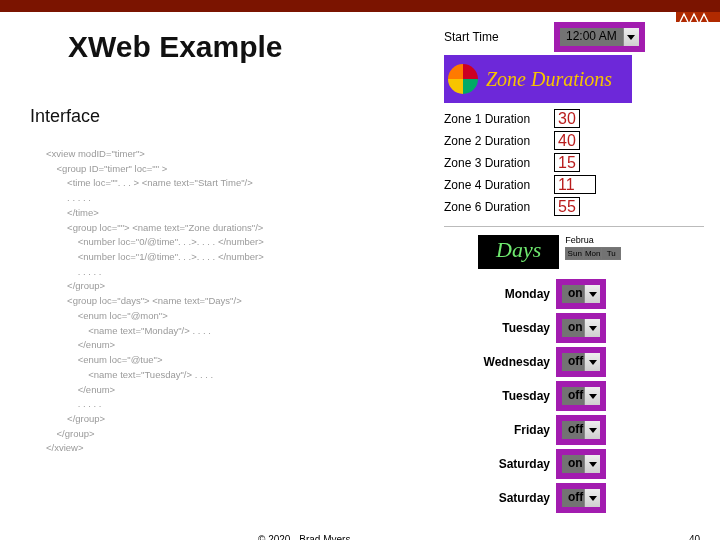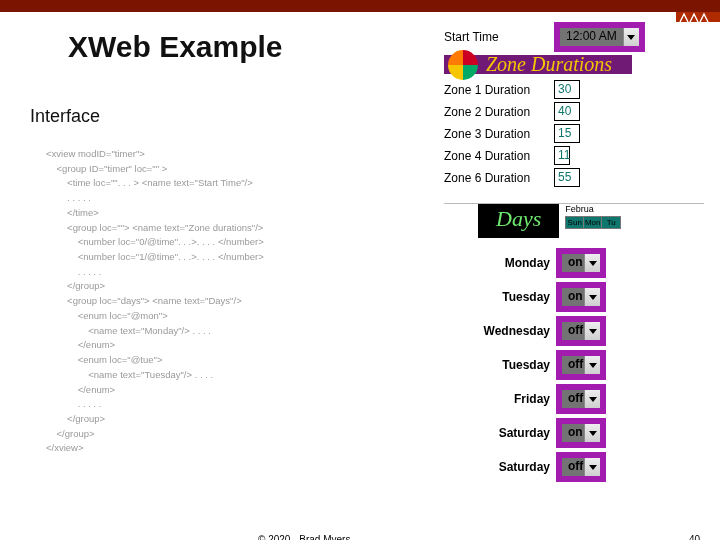--- a/index.html
+++ b/index.html
@@ -71,22 +71,22 @@
     width: 110px;
     text-align: left;
     color: #000;
   }
   .field {
     background: #fff;
     border: 1px solid #000;
     height: 19px;
     padding: 0 3px;
     line-height: 17px;
-    font-size: 12px;
-    color: #0f766e;
+    font-size: 16px;
+    color: #b91c1c;
   }
   .dropdown {
     display: inline-flex;
     border: 6px solid #a21caf;
     height: 30px;
     background: #737373;
   }
   .dropdown .val {
     padding: 0 6px;
     line-height: 17px;
@@ -101,43 +101,43 @@
     justify-content: center;
   }
   .arrow-down {
     width: 0; height: 0;
     border-left: 4px solid transparent;
     border-right: 4px solid transparent;
     border-top: 5px solid #000;
   }
   .zone-banner {
     width: 188px;
-    height: 19px;
-    background: #701a75;
+    height: 48px;
+    background: #6d28d9;
     display: flex;
     align-items: center;
     margin: 3px 0 6px 0;
     position: relative;
   }
   .zone-banner .pie {
     width: 30px; height: 30px; margin-left: 4px;
     border-radius: 50%;
     background: conic-gradient(#c02 0 90deg, #0a6 90deg 180deg, #f7c400 180deg 270deg, #ff7a00 270deg 360deg);
   }
   .zone-banner .txt {
     color: #f7c400;
     font-family: "Times New Roman", serif;
     font-size: 20px;
     margin-left: 8px;
     font-style: italic;
   }
   .days-block {
     border-top: 1px solid #bbb;
-    margin-top: 16px;
-    padding-top: 0;
+    margin-top: 10px;
+    padding-top: 8px;
   }
   .days-header {
     display: flex;
     gap: 6px;
     margin-bottom: 10px;
     margin-left: 34px;
   }
   .days-badge {
     background: #000;
     padding: 2px 18px 6px 18px;
@@ -154,21 +154,21 @@
   }
   .mini-cal .month { margin-bottom: 2px; }
   .mini-cal .wk {
     display: flex;
     border: 1px solid #777;
   }
   .mini-cal .wk span {
     width: 18px;
     text-align: center;
     border-right: 1px solid #777;
-    background: #0f766e;
+    background: #737373;
     font-size: 8px;
     padding: 1px 0;
   }
   .mini-cal .wk span:last-child { border-right: none; }
   .day-row {
     display: flex;
     align-items: center;
     margin-bottom: 4px;
     margin-left: 24px;
     font-weight: bold;
@@ -250,21 +250,21 @@
     <div class="row">
       <div class="row-label">Zone 2 Duration</div>
       <div class="field" style="width:26px">40</div>
     </div>
     <div class="row">
       <div class="row-label">Zone 3 Duration</div>
       <div class="field" style="width:26px">15</div>
     </div>
     <div class="row">
       <div class="row-label">Zone 4 Duration</div>
-      <div class="field" style="width:16px">11</div>
+      <div class="field" style="width:42px">11</div>
     </div>
     <div class="row">
       <div class="row-label">Zone 6 Duration</div>
       <div class="field" style="width:26px">55</div>
     </div>
 
     <div class="days-block">
       <div class="days-header">
         <div class="days-badge">
           <span class="txt">Days</span>

